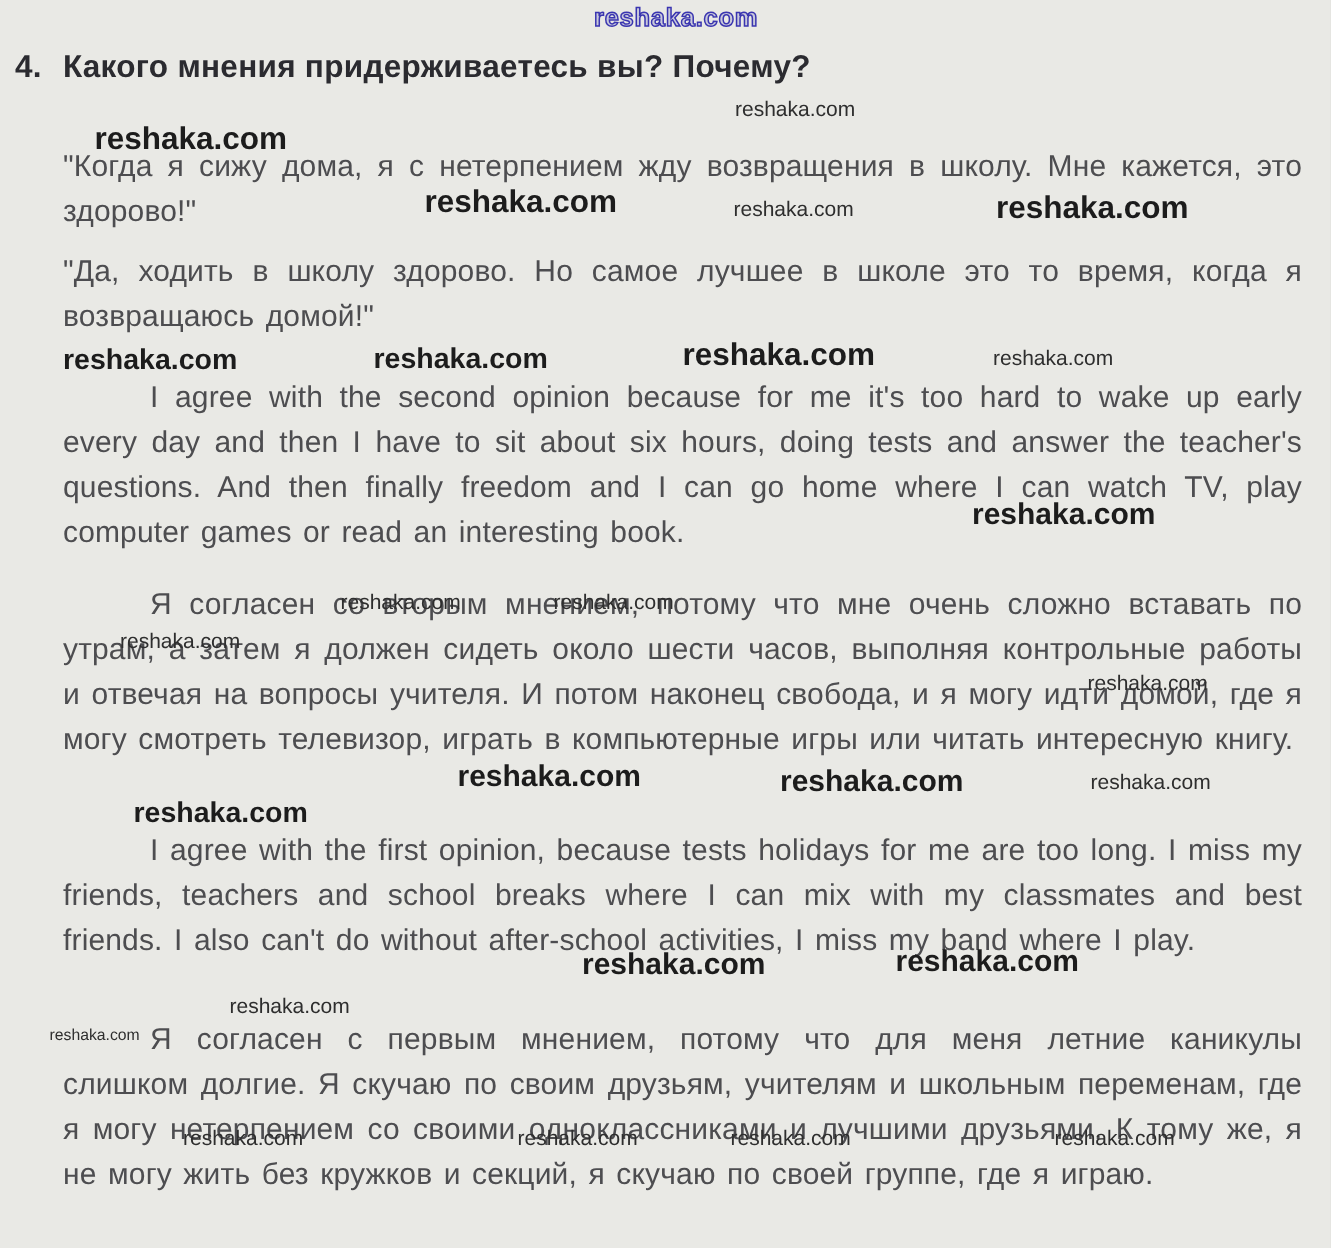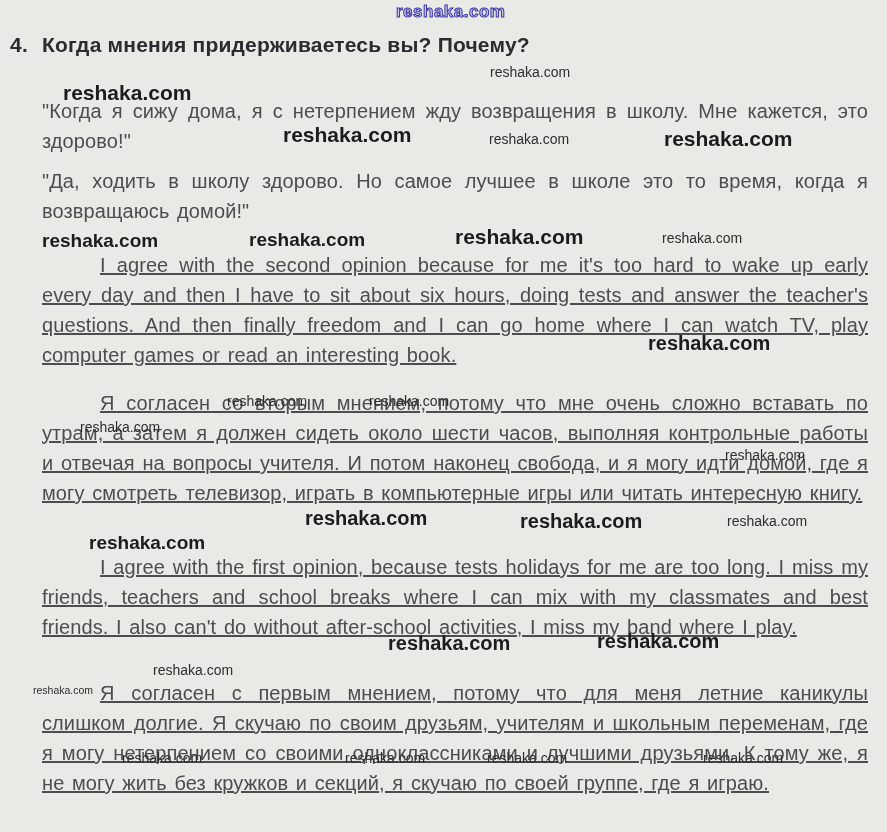--- a/index.html
+++ b/index.html
@@ -33,21 +33,21 @@
     left: 42px;
     width: 826px;
     font-size: 20px;
     line-height: 30px;
     color: #4d4d50;
     text-align: justify;
     text-align-last: left;
     word-spacing: 2px;
     letter-spacing: 0.1px;
   }
-  .para.indent { text-indent: 58px; text-decoration: underline; }
+  .para.indent { text-indent: 58px; }
   .p-quote1  { top: 96px;  }
   .p-quote2  { top: 166px; }
   .p-en1     { top: 250px; }
   .p-ru1     { top: 388px; }
   .p-en2     { top: 552px; }
   .p-ru2     { top: 678px; }
   
   .wm {
     position: absolute;
     white-space: nowrap;
@@ -68,21 +68,21 @@
   .wm-sm      { font-size: 14px; font-weight: 400; color: #2e2e2e; }
   .wm-xs      { font-size: 10.5px; font-weight: 400; color: #2e2e2e; }
 </style>
 </head>
 <body>
 
 <div class="page">
 
   <div class="heading">
     <span>4.</span>
-    <span>Когда мнения придерживаетесь вы? Почему?</span>
+    <span>Какого мнения придерживаетесь вы? Почему?</span>
   </div>
 
   <div class="para p-quote1">"Когда я сижу дома, я с нетерпением жду возвращения в школу. Мне кажется, это здорово!"</div>
   <div class="para p-quote2">"Да, ходить в школу здорово. Но самое лучшее в школе это то время, когда я возвращаюсь домой!"</div>
 
   <div class="para indent p-en1">I agree with the second opinion because for me it's too hard to wake up early every day and then I have to sit about six hours, doing tests and answer the teacher's questions. And then finally freedom and I can go home where I can watch TV, play computer games or read an interesting book.</div>
   <div class="para indent p-ru1">Я согласен со вторым мнением, потому что мне очень сложно вставать по утрам, а затем я должен сидеть около шести часов, выполняя контрольные работы и отвечая на вопросы учителя. И потом наконец свобода, и я могу идти домой, где я могу смотреть телевизор, играть в компьютерные игры или читать интересную книгу.</div>
   <div class="para indent p-en2">I agree with the first opinion, because tests holidays for me are too long. I miss my friends, teachers and school breaks where I can mix with my classmates and best friends. I also can't do without after-school activities, I miss my band where I play.</div>
   <div class="para indent p-ru2">Я согласен с первым мнением, потому что для меня летние каникулы слишком долгие. Я скучаю по своим друзьям, учителям и школьным переменам, где я могу нетерпением со своими одноклассниками и лучшими друзьями. К тому же, я не могу жить без кружков и секций, я скучаю по своей группе, где я играю.</div>
 

